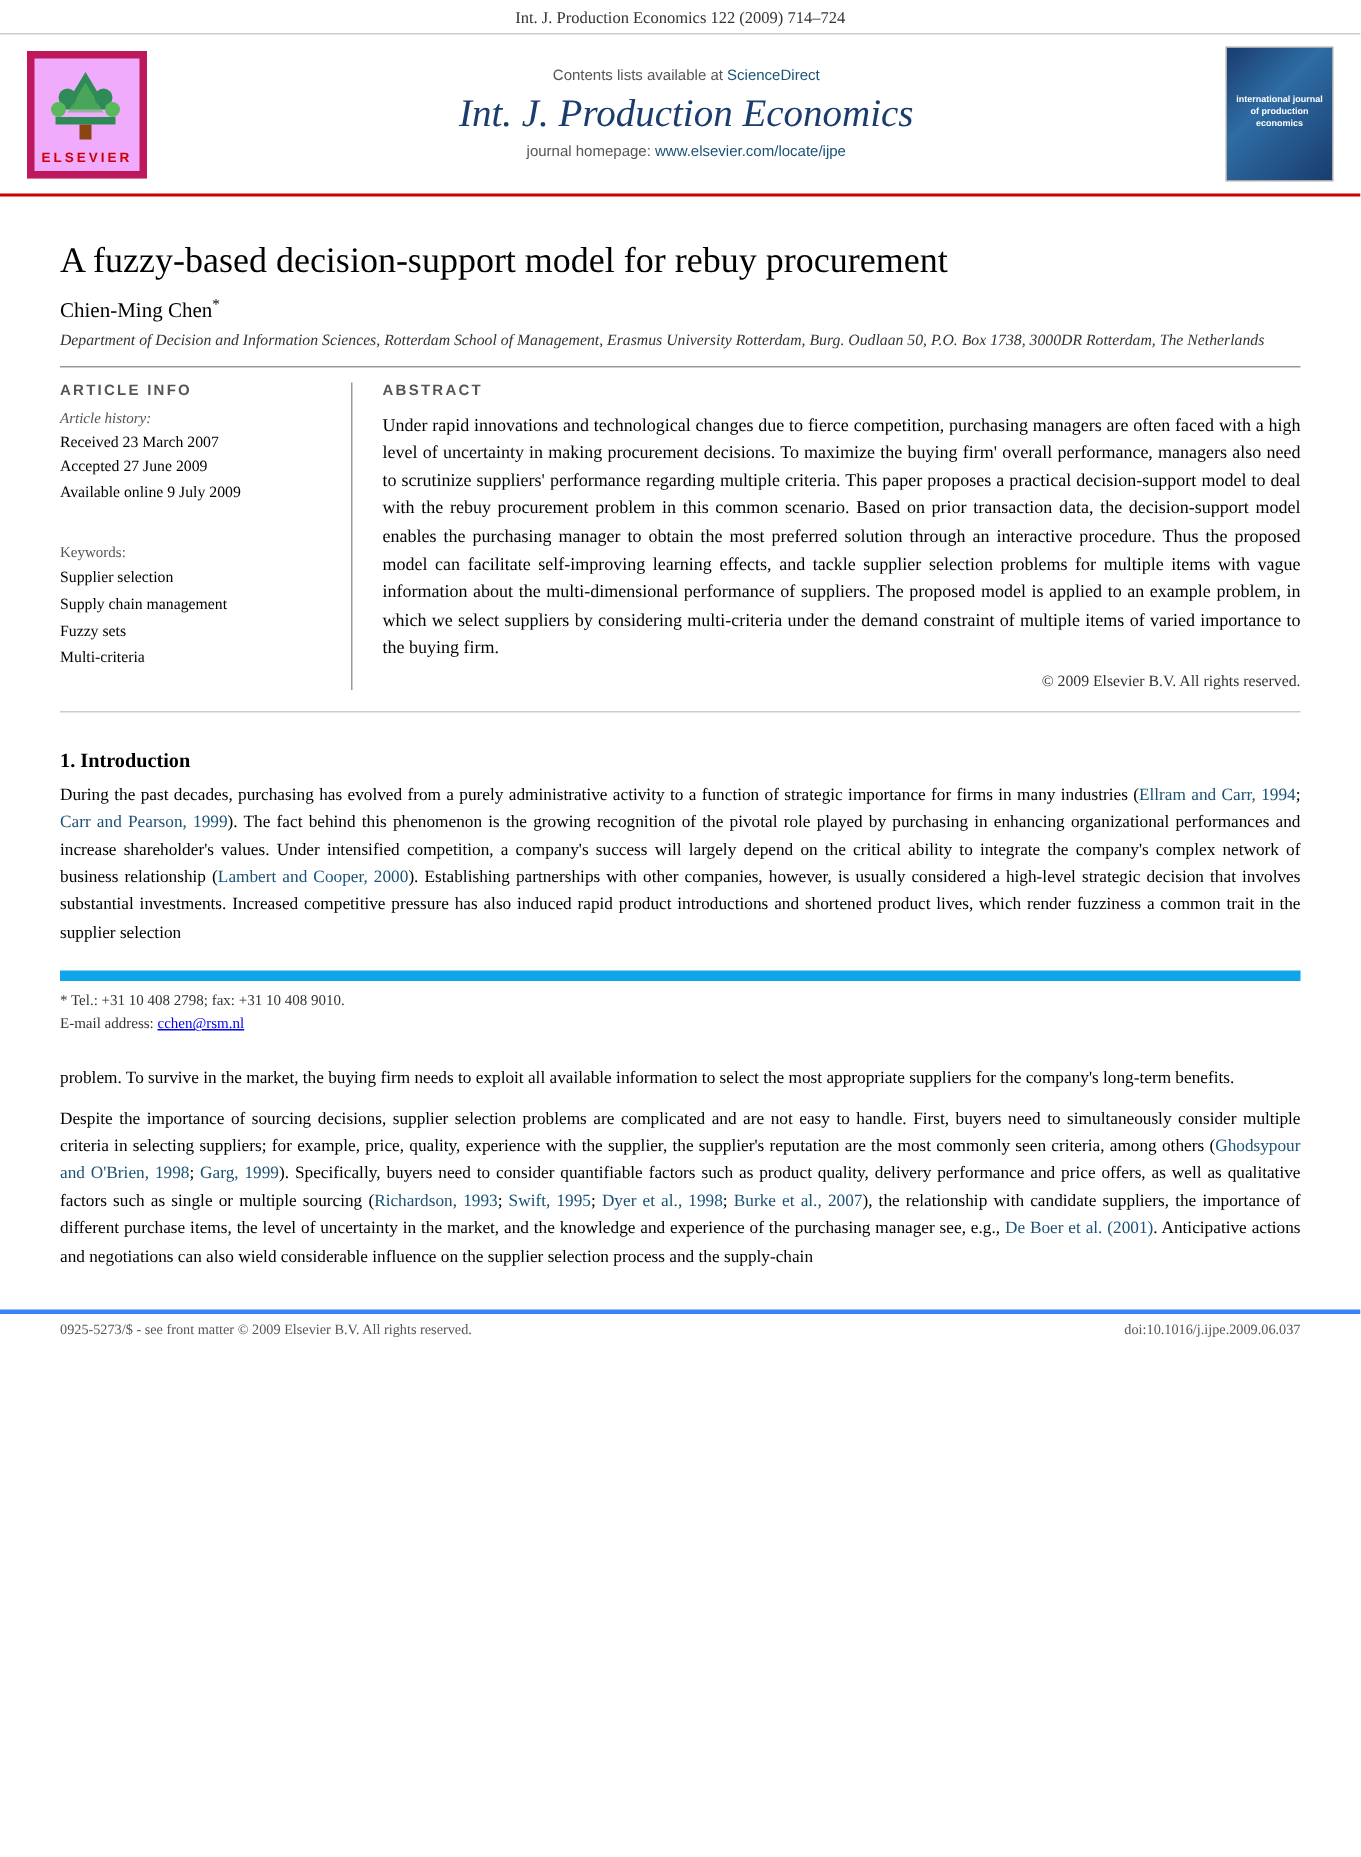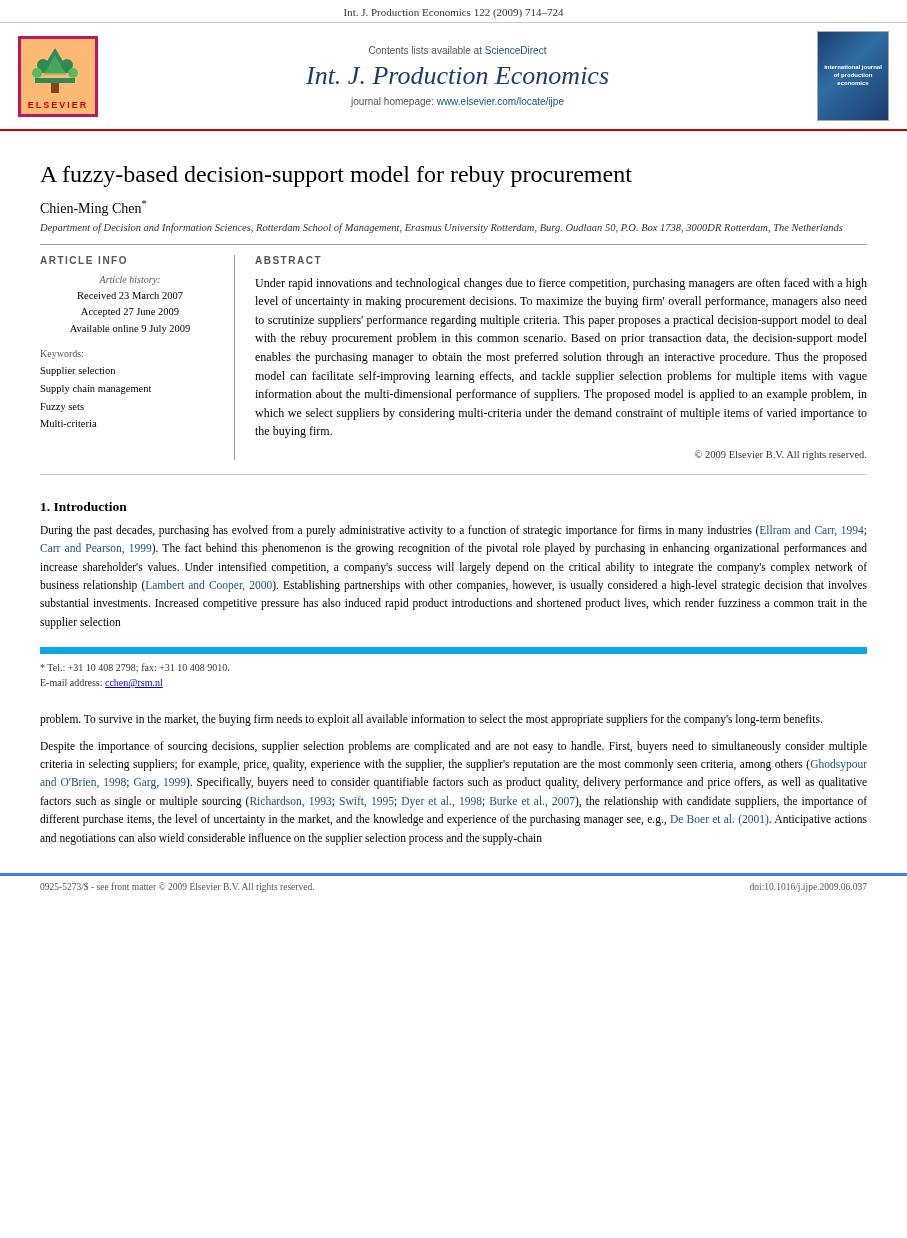--- a/index.html
+++ b/index.html
@@ -27,22 +27,22 @@
       border-bottom: 2px solid #c00;
       gap: 10px;
     }
 
     .elsevier-logo {
       width: 80px;
       flex-shrink: 0;
     }
 
     .elsevier-logo-inner {
-      background: #fdba74;
-      border: 3px solid #be185d;
+      background: #f0abfc;
+      border: 5px solid #be185d;
       padding: 4px;
       text-align: center;
     }
 
     .elsevier-tree {
       display: block;
       width: 60px;
       height: 55px;
     }
 
@@ -171,22 +171,21 @@
       font-weight: bold;
       letter-spacing: 1.5px;
       text-transform: uppercase;
       color: #555;
       margin-bottom: 8px;
       display: block;
     }
 
     .article-history {
       font-size: 10.5px;
-      margin-bottom: 10px;
-      text-align: center;
+      margin-bottom: 25px;
     }
 
     .article-history .hist-label {
       font-style: italic;
       font-size: 10px;
       color: #555;
       display: block;
       margin-bottom: 3px;
     }
 

